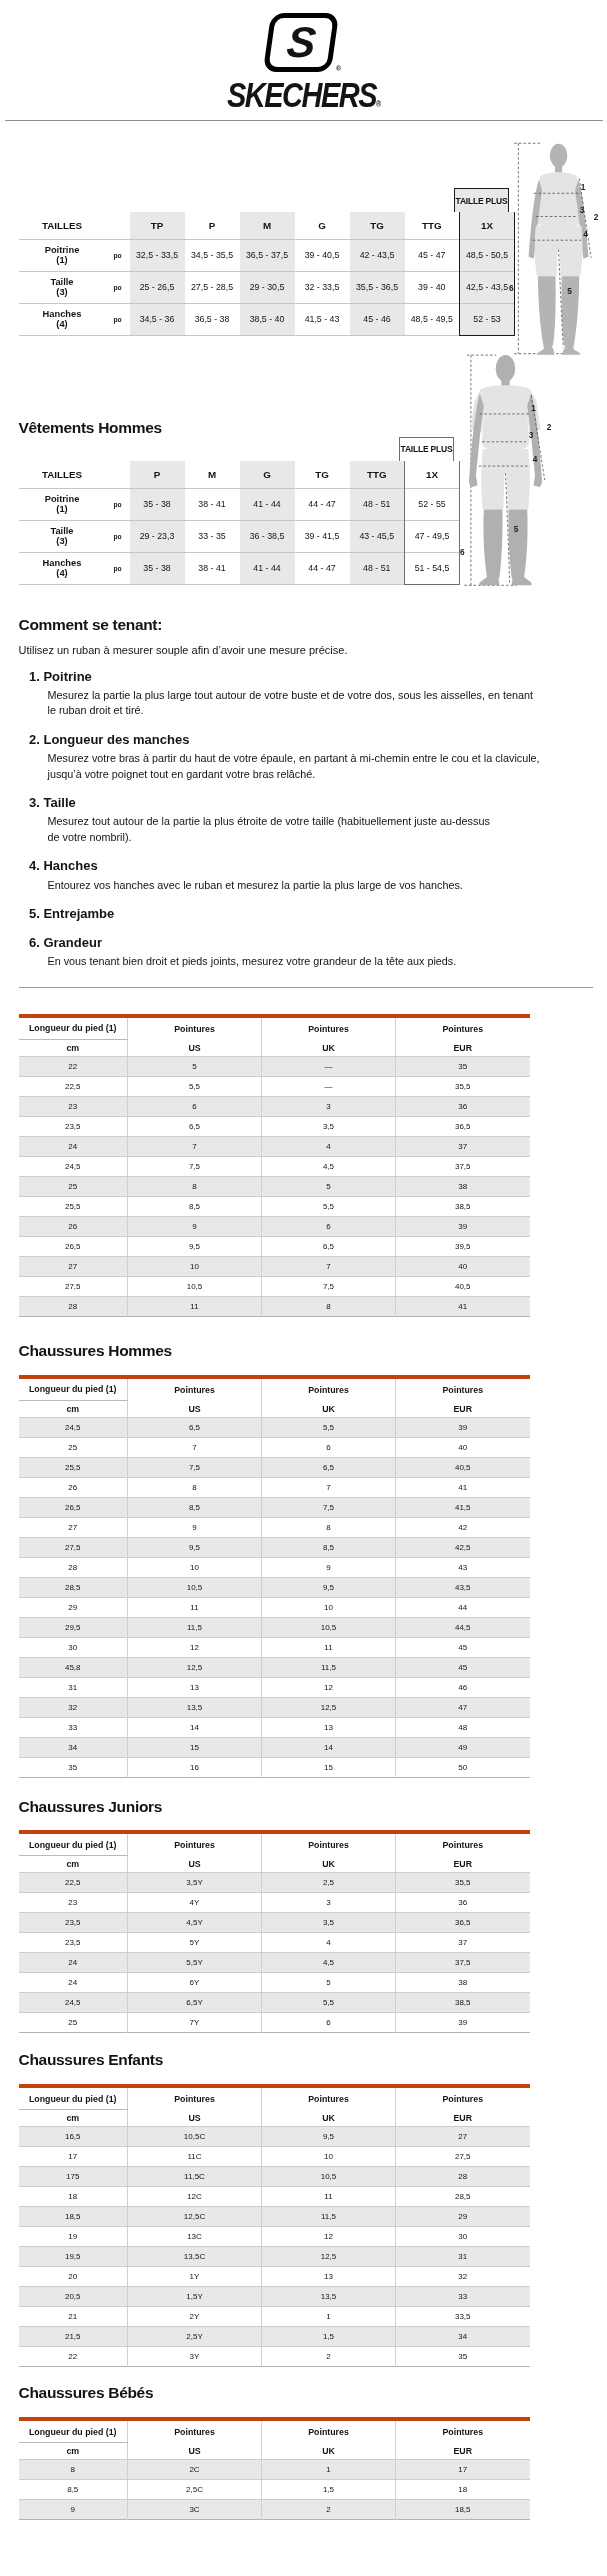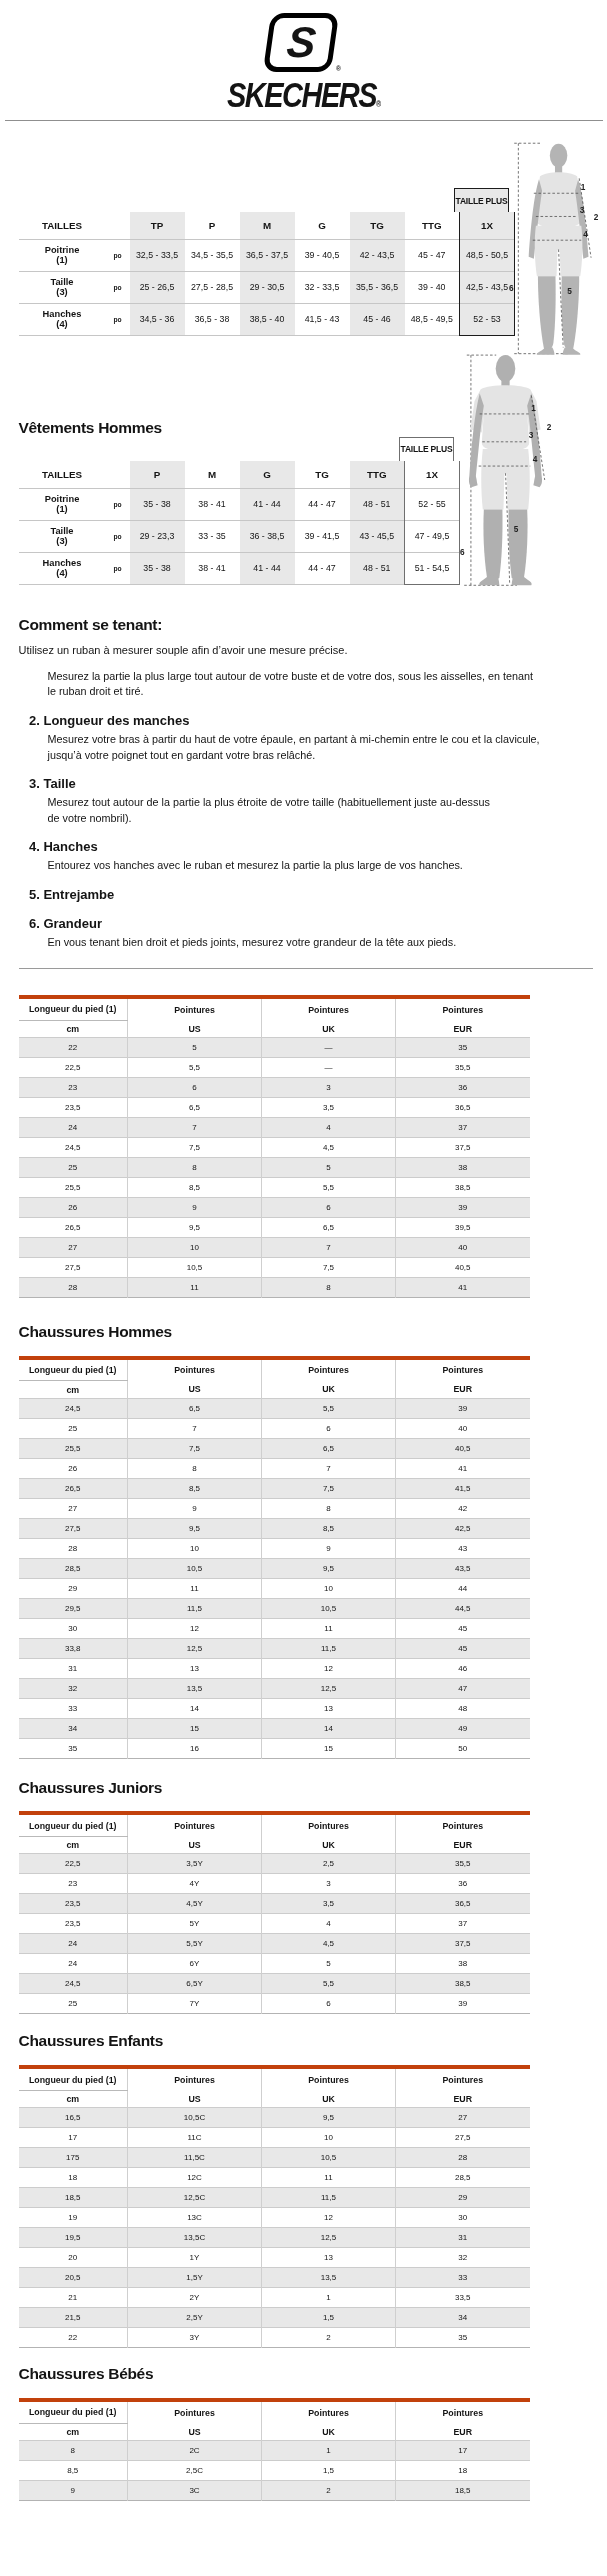--- a/index.html
+++ b/index.html
@@ -296,20 +296,21 @@
       <text x="166" y="348">5</text>
       <text x="62" y="394">6</text>
     </svg>
   </section>
 
   <section class="measure-sec">
     <h2 class="sec-title">Comment se tenant:</h2>
     <p class="measure-intro">Utilisez un ruban à mesurer souple afin d’avoir une mesure précise.</p>
     <div id="measure-items">
         <div class="m-item">
+          <div class="m-title">1. Poitrine</div>
           <div class="m-text">Mesurez la partie la plus large tout autour de votre buste et de votre dos, sous les aisselles, en tenant
 le ruban droit et tiré.</div>
         </div>
         <div class="m-item">
           <div class="m-title">2. Longueur des manches</div>
           <div class="m-text">Mesurez votre bras à partir du haut de votre épaule, en partant à mi-chemin entre le cou et la clavicule,
 jusqu’à votre poignet tout en gardant votre bras relâché.</div>
         </div>
         <div class="m-item">
           <div class="m-title">3. Taille</div>
@@ -527,21 +528,21 @@
             <td class="vline">10,5</td>
             <td class="vline">44,5</td>
           </tr>
           <tr>
             <td>30</td>
             <td class="vline">12</td>
             <td class="vline">11</td>
             <td class="vline">45</td>
           </tr>
           <tr class="alt">
-            <td>33,8</td>
+            <td>45,8</td>
             <td class="vline">12,5</td>
             <td class="vline">11,5</td>
             <td class="vline">45</td>
           </tr>
           <tr>
             <td>31</td>
             <td class="vline">13</td>
             <td class="vline">12</td>
             <td class="vline">46</td>
           </tr>

